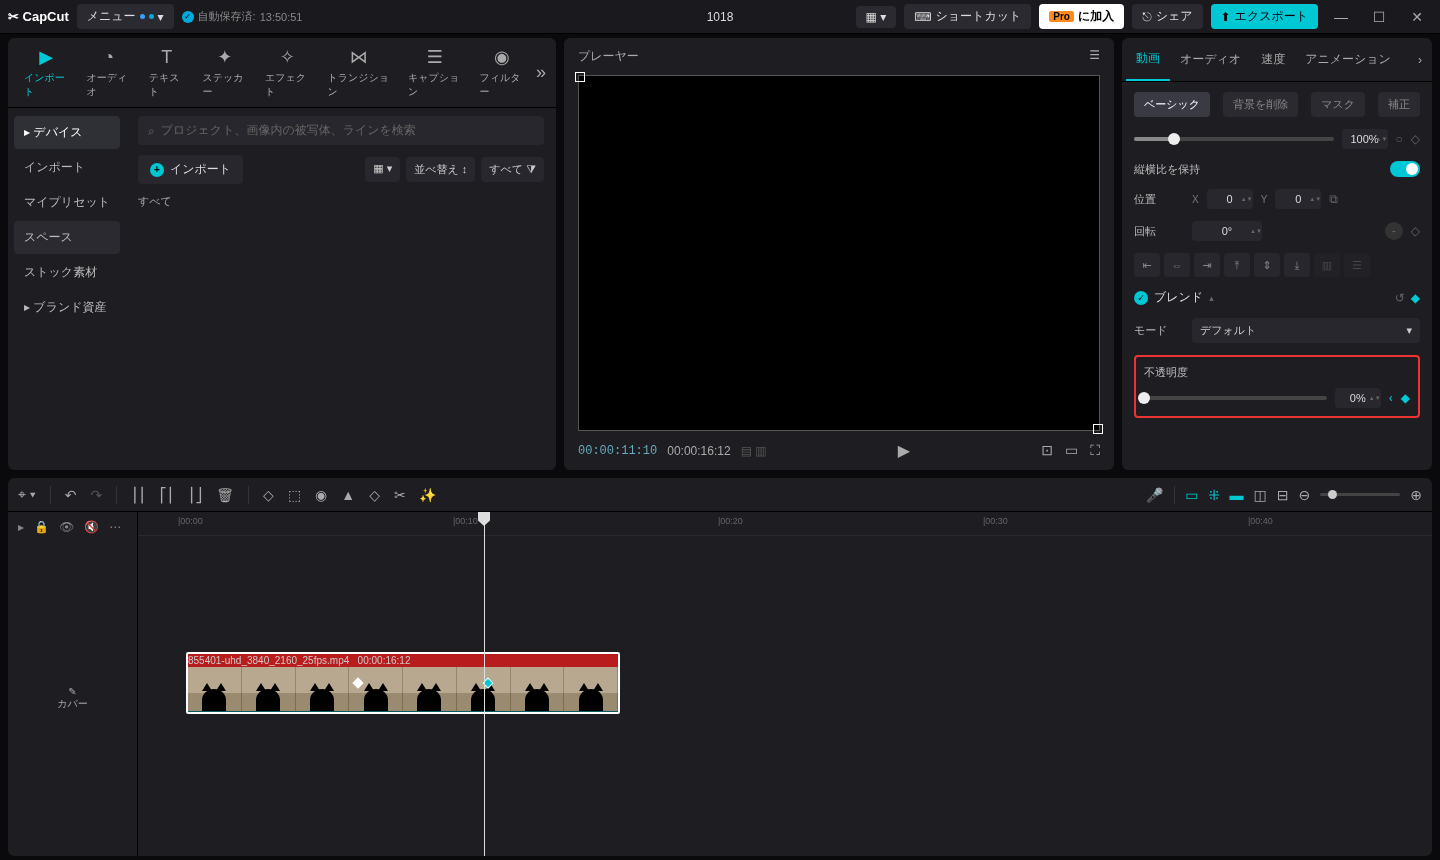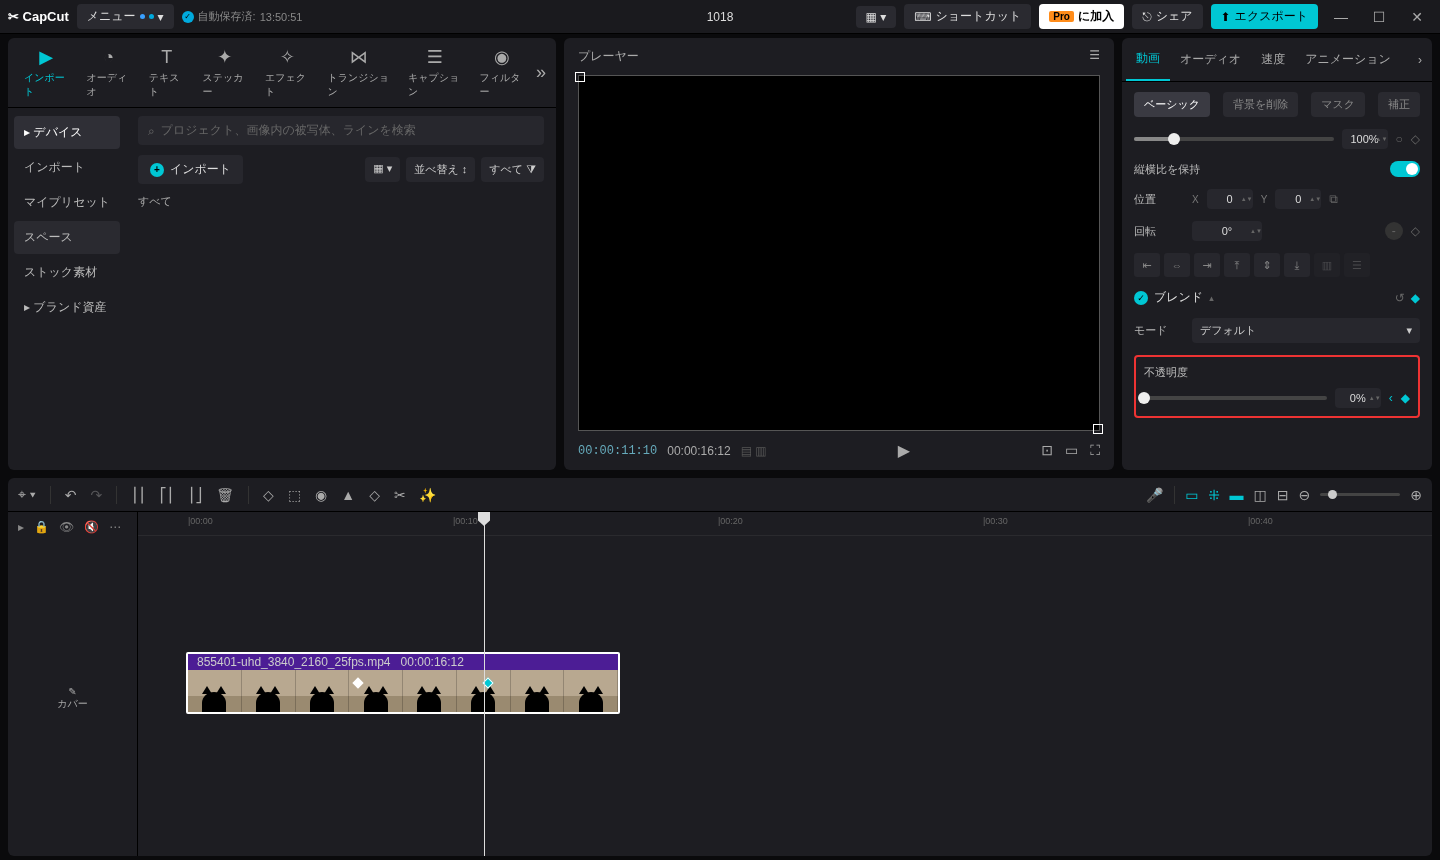--- a/index.html
+++ b/index.html
@@ -108,21 +108,21 @@
 .timeline { background: #1d1d22; margin: 0 8px 8px 8px; border-radius: 0 0 6px 6px; height: 344px; display: flex; position: relative; }
 .tl-left { width: 130px; border-right: 1px solid #000; display: flex; flex-direction: column; }
 .tl-left-icons { display: flex; gap: 10px; padding: 8px 10px; color: #888; font-size: 12px; }
 .cover-btn { margin-top: 140px; padding: 4px; text-align: center; color: #aaa; font-size: 10px; }
 .tl-main { flex: 1; position: relative; overflow: hidden; }
 .ruler { height: 24px; position: relative; border-bottom: 1px solid #2a2a2e; }
 .ruler-tick { position: absolute; top: 4px; color: #666; font-size: 9px; }
 .playhead { position: absolute; top: 0; bottom: 0; width: 1px; background: #ddd; z-index: 10; }
 .playhead::before { content: ""; position: absolute; top: 0; left: -6px; width: 12px; height: 14px; background: #ddd; clip-path: polygon(0 0, 100% 0, 100% 60%, 50% 100%, 0 60%); }
 .clip { position: absolute; top: 140px; height: 62px; background: #0a5a62; border: 2px solid #fff; border-radius: 2px; overflow: hidden; }
-.clip-header { background: #4c1d95; color: #ccc; font-size: 12px; padding: 1px 9px; white-space: nowrap; }
+.clip-header { background: #b91c1c; color: #ccc; font-size: 10px; padding: 1px 0; white-space: nowrap; }
 .clip-frames { display: flex; height: 44px; }
 .clip-frame { flex: 1; background: linear-gradient(#b8a890 0 60%, #9a8a70 60%); position: relative; border-right: 1px solid rgba(0,0,0,.2); }
 .clip-frame .mini-cat { position: absolute; bottom: 0; left: 50%; transform: translateX(-50%); width: 24px; height: 22px; background: #000; border-radius: 50% 50% 0 0; }
 .clip-frame .mini-cat::before, .clip-frame .mini-cat::after { content: ""; position: absolute; top: -6px; width: 0; height: 0; border-left: 5px solid transparent; border-right: 5px solid transparent; border-bottom: 8px solid #000; }
 .clip-frame .mini-cat::before { left: 0; } .clip-frame .mini-cat::after { right: 0; }
 .kf-diamond { position: absolute; top: 50%; transform: translate(-50%, -50%) rotate(45deg); width: 8px; height: 8px; background: #fff; z-index: 5; }
 .kf-diamond.cyan { background: #00c7d4; border: 1px solid #fff; }
 </style>
 </head>
 <body>
@@ -365,21 +365,21 @@
       <span>🔇</span>
       <span>⋯</span>
     </div>
     <div class="cover-btn">
       <div>✎</div>
       <span>カバー</span>
     </div>
   </div>
   <div class="tl-main">
     <div class="ruler">
-      <span class="ruler-tick" style="left:50px">|<span>00:00</span></span>
+      <span class="ruler-tick" style="left:40px">|<span>00:00</span></span>
       <span class="ruler-tick" style="left:315px">|<span>00:10</span></span>
       <span class="ruler-tick" style="left:580px">|<span>00:20</span></span>
       <span class="ruler-tick" style="left:845px">|<span>00:30</span></span>
       <span class="ruler-tick" style="left:1110px">|<span>00:40</span></span>
     </div>
     <div class="playhead" style="left:346px"></div>
     <div class="clip" style="left:48px;width:434px">
       <div class="clip-header">
         <span>855401-uhd_3840_2160_25fps.mp4</span>&nbsp;&nbsp;
         <span>00:00:16:12</span>

